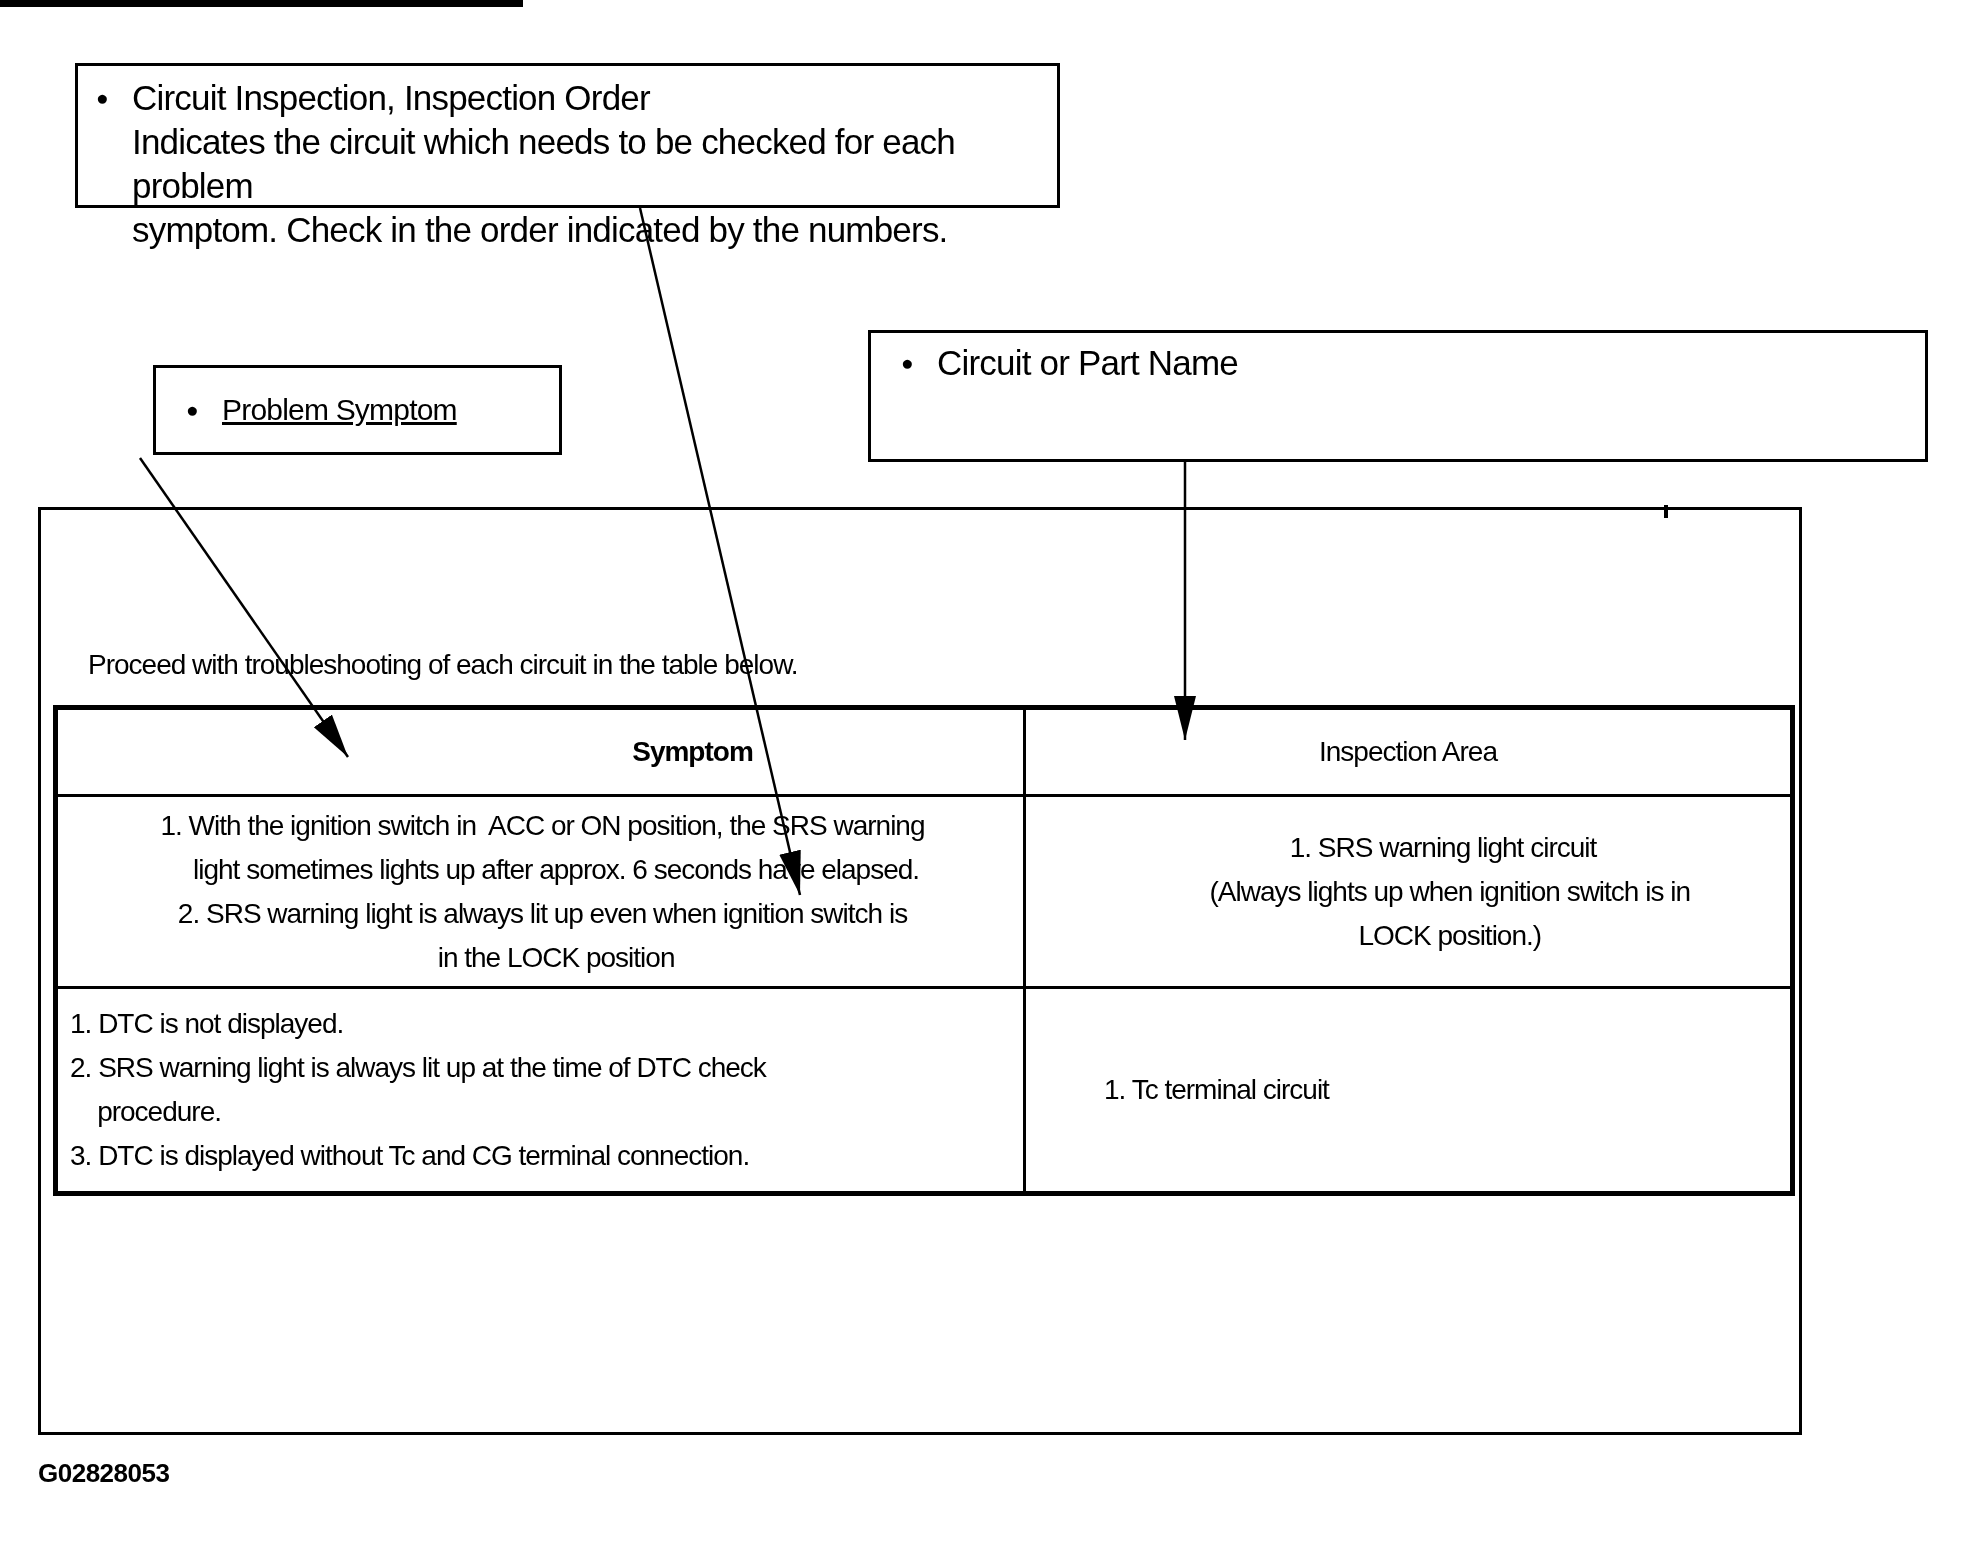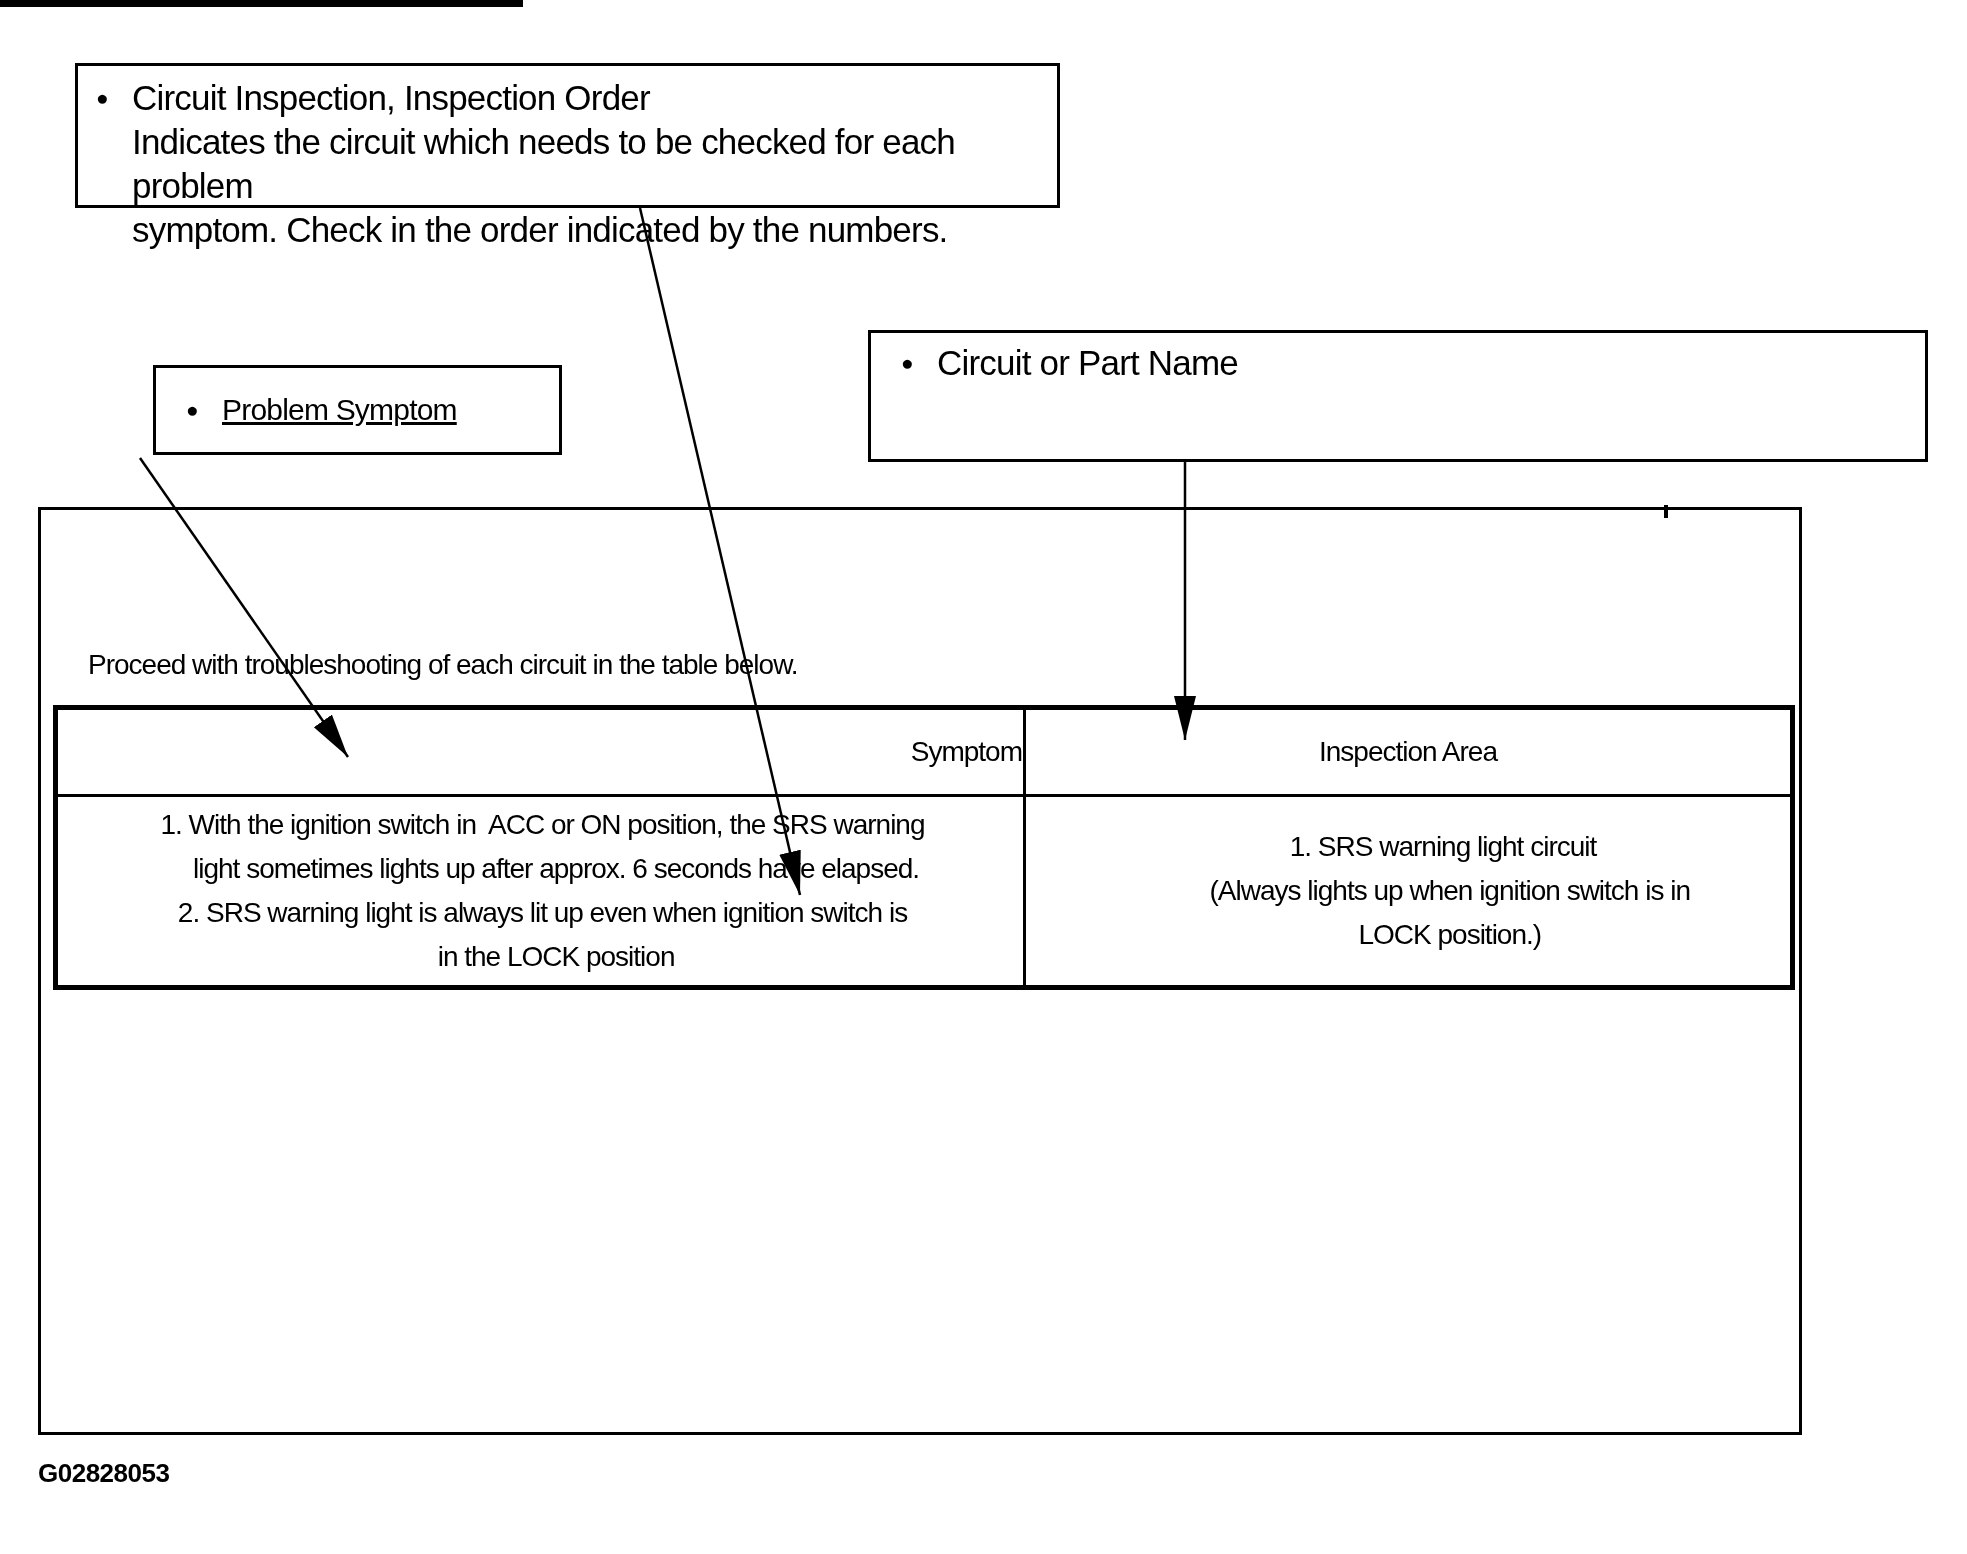--- a/index.html
+++ b/index.html
@@ -36,21 +36,21 @@
     position:absolute; left:53px; top:705px; width:1737px;
     border-collapse:collapse; table-layout:fixed;
     font-size:28px; letter-spacing:-1px; line-height:44px;
   }
   table.ps-table th, table.ps-table td { border:3px solid #000; vertical-align:middle; }
   table.ps-table { border:5px solid #000; }
   tr.hdr { height:88px; }
   tr.r1 { height:192px;text-align:center; }
   tr.r2 { height:171px; }
   tr.r3 { height:206px; }
-  th.th-sym { font-weight:normal; text-align:right; padding-left:305px; }
+  th.th-sym { font-weight:bold; text-align:center; padding-left:305px; }
   th.th-sus { font-weight:normal; text-align:center; }
   td.c-sym { padding:6px 8px 6px 12px; white-space:pre-wrap; }
   td.c-sus { padding:6px 8px 6px 78px; white-space:pre-wrap; }
 
   .figure-code { left:38px; top:1458px; font-size:26px; font-weight:bold; letter-spacing:-0.5px; }
 
   svg.arrows { position:absolute; left:0; top:0; pointer-events:none; }
 </style>
 </head>
 <body>
@@ -101,20 +101,27 @@
       </tr>
       <tr class="r1">
         <td class="c-sym">1. With the ignition switch in  ACC or ON position, the SRS warning
     light sometimes lights up after approx. 6 seconds have elapsed.
 2. SRS warning light is always lit up even when ignition switch is
     in the LOCK position</td>
         <td class="c-sus">1. SRS warning light circuit
   (Always lights up when ignition switch is in
   LOCK position.)</td>
       </tr>
+      <tr class="r3">
+        <td class="c-sym">1. DTC is not displayed.
+2. SRS warning light is always lit up at the time of DTC check
+    procedure.
+3. DTC is displayed without Tc and CG terminal connection.</td>
+        <td class="c-sus">1. Tc terminal circuit</td>
+      </tr>
     </tbody>
   </table>
 
   <div class="abs figure-code">G02828053</div>
 
   <svg class="arrows" width="1967" height="1554" viewBox="0 0 1967 1554">
     <defs>
       <marker id="ah" markerUnits="userSpaceOnUse" markerWidth="46" markerHeight="24" refX="44" refY="11" orient="auto">
         <path d="M0,0 L44,11 L0,22 Z" fill="#000"></path>
       </marker>

